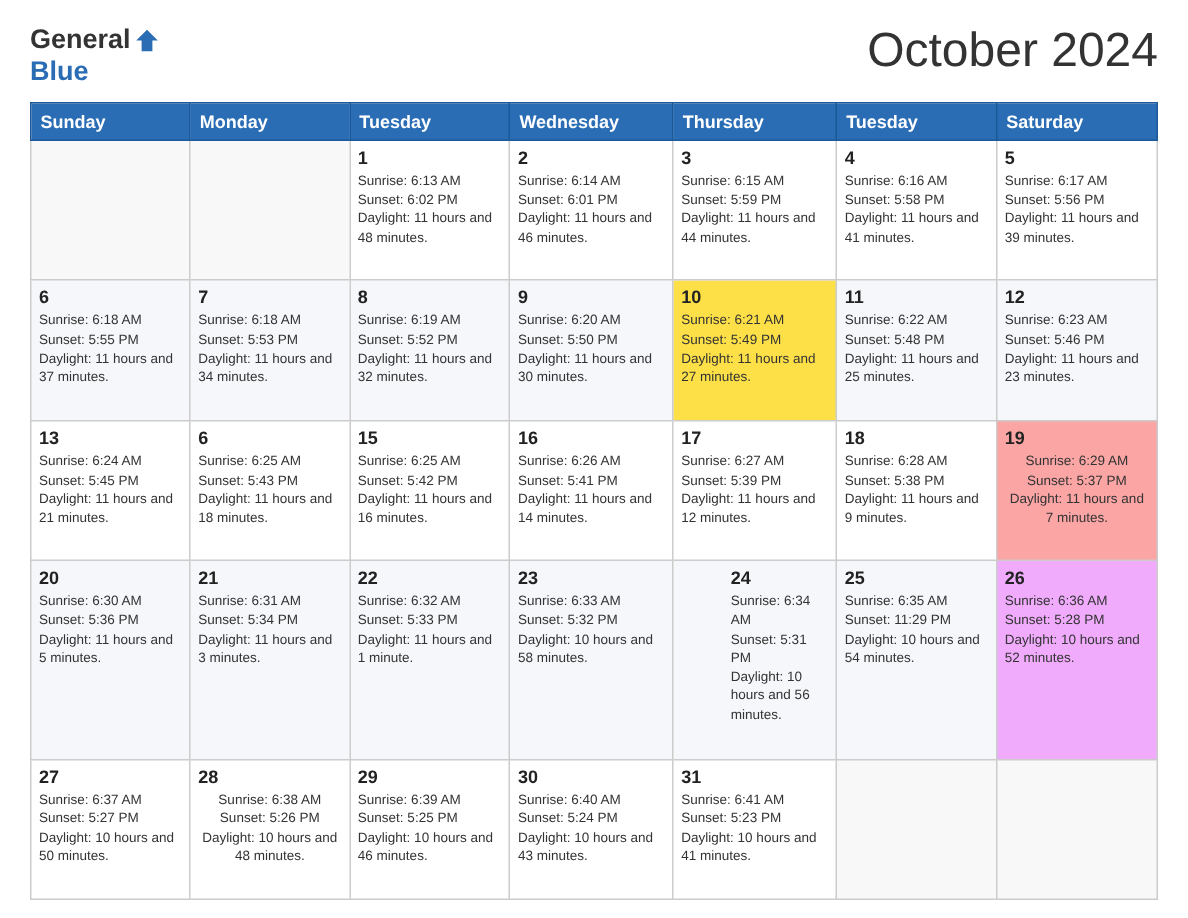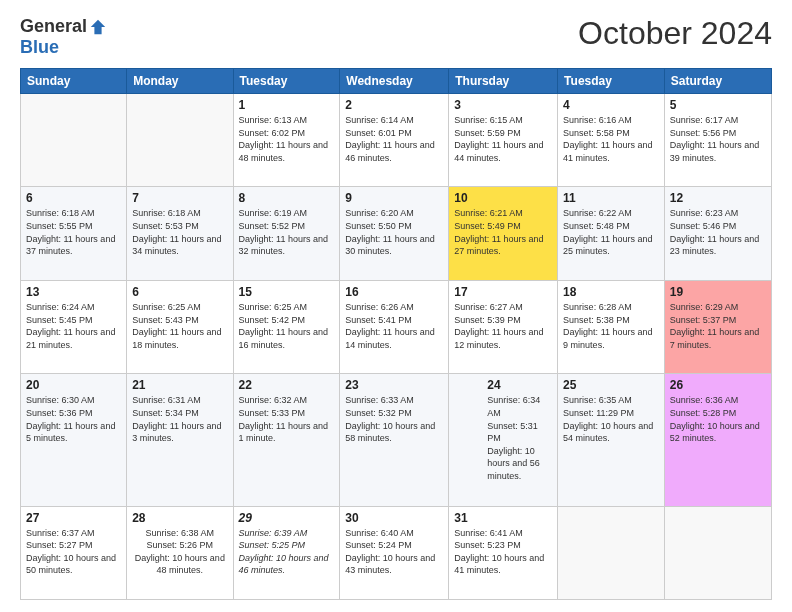--- a/index.html
+++ b/index.html
@@ -243,21 +243,21 @@
 Daylight: 11 hours and 12 minutes.</div>
           </td>
           <td style="background: rgb(255, 255, 255);">
             <div class="day-number">18</div>
             <div class="day-info" style="white-space: pre-line;">Sunrise: 6:28 AM
 Sunset: 5:38 PM
 Daylight: 11 hours and 9 minutes.</div>
           </td>
           <td style="background: #fca5a5;">
             <div class="day-number">19</div>
-            <div class="day-info" style="white-space: pre-line;">Sunrise: 6:29 AM
+            <div class="day-info" style="white-space: pre-line; text-align: center;">Sunrise: 6:29 AM
 Sunset: 5:37 PM
 Daylight: 11 hours and 7 minutes.</div>
           </td>
         </tr>
         <tr>
           <td style="background: rgb(245, 247, 250);">
             <div class="day-number">20</div>
             <div class="day-info" style="white-space: pre-line;">Sunrise: 6:30 AM
 Sunset: 5:36 PM
 Daylight: 11 hours and 5 minutes.</div>
@@ -305,21 +305,21 @@
             <div class="day-info" style="white-space: pre-line;">Sunrise: 6:37 AM
 Sunset: 5:27 PM
 Daylight: 10 hours and 50 minutes.</div>
           </td>
           <td style="background: rgb(255, 255, 255);">
             <div class="day-number">28</div>
             <div class="day-info" style="white-space: pre-line; text-align: center;">Sunrise: 6:38 AM
 Sunset: 5:26 PM
 Daylight: 10 hours and 48 minutes.</div>
           </td>
-          <td style="background: rgb(255, 255, 255); font-style: italic;">
+          <td style="background: rgb(255, 255, 255);">
             <div class="day-number">29</div>
             <div class="day-info" style="white-space: pre-line;">Sunrise: 6:39 AM
 Sunset: 5:25 PM
 Daylight: 10 hours and 46 minutes.</div>
           </td>
           <td style="background: rgb(255, 255, 255);">
             <div class="day-number">30</div>
             <div class="day-info" style="white-space: pre-line;">Sunrise: 6:40 AM
 Sunset: 5:24 PM
 Daylight: 10 hours and 43 minutes.</div>

